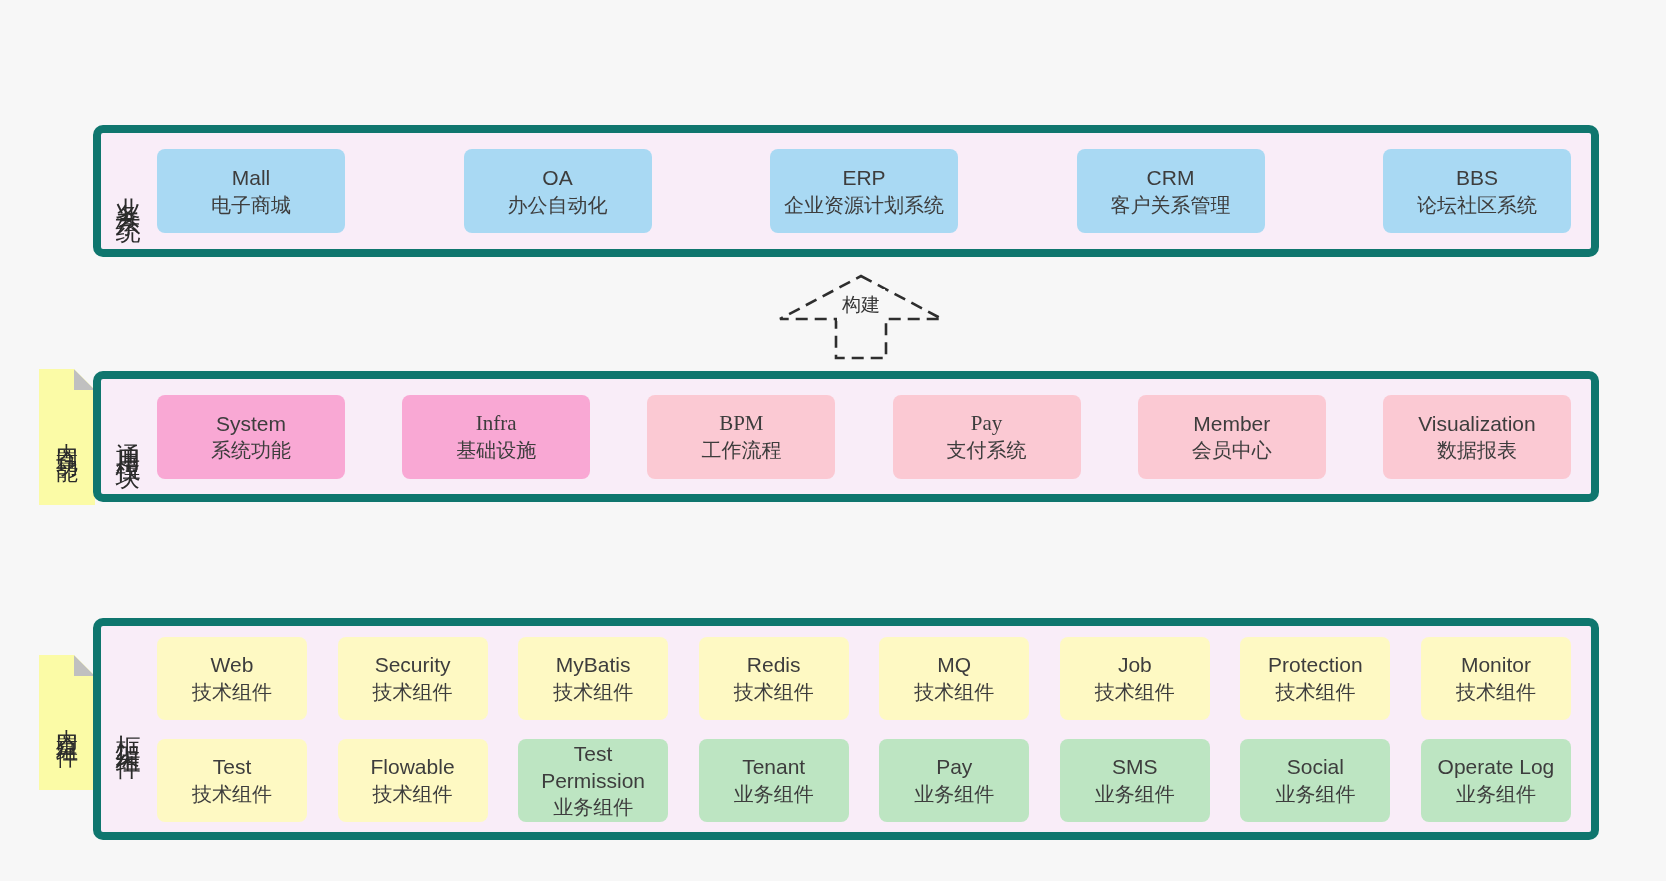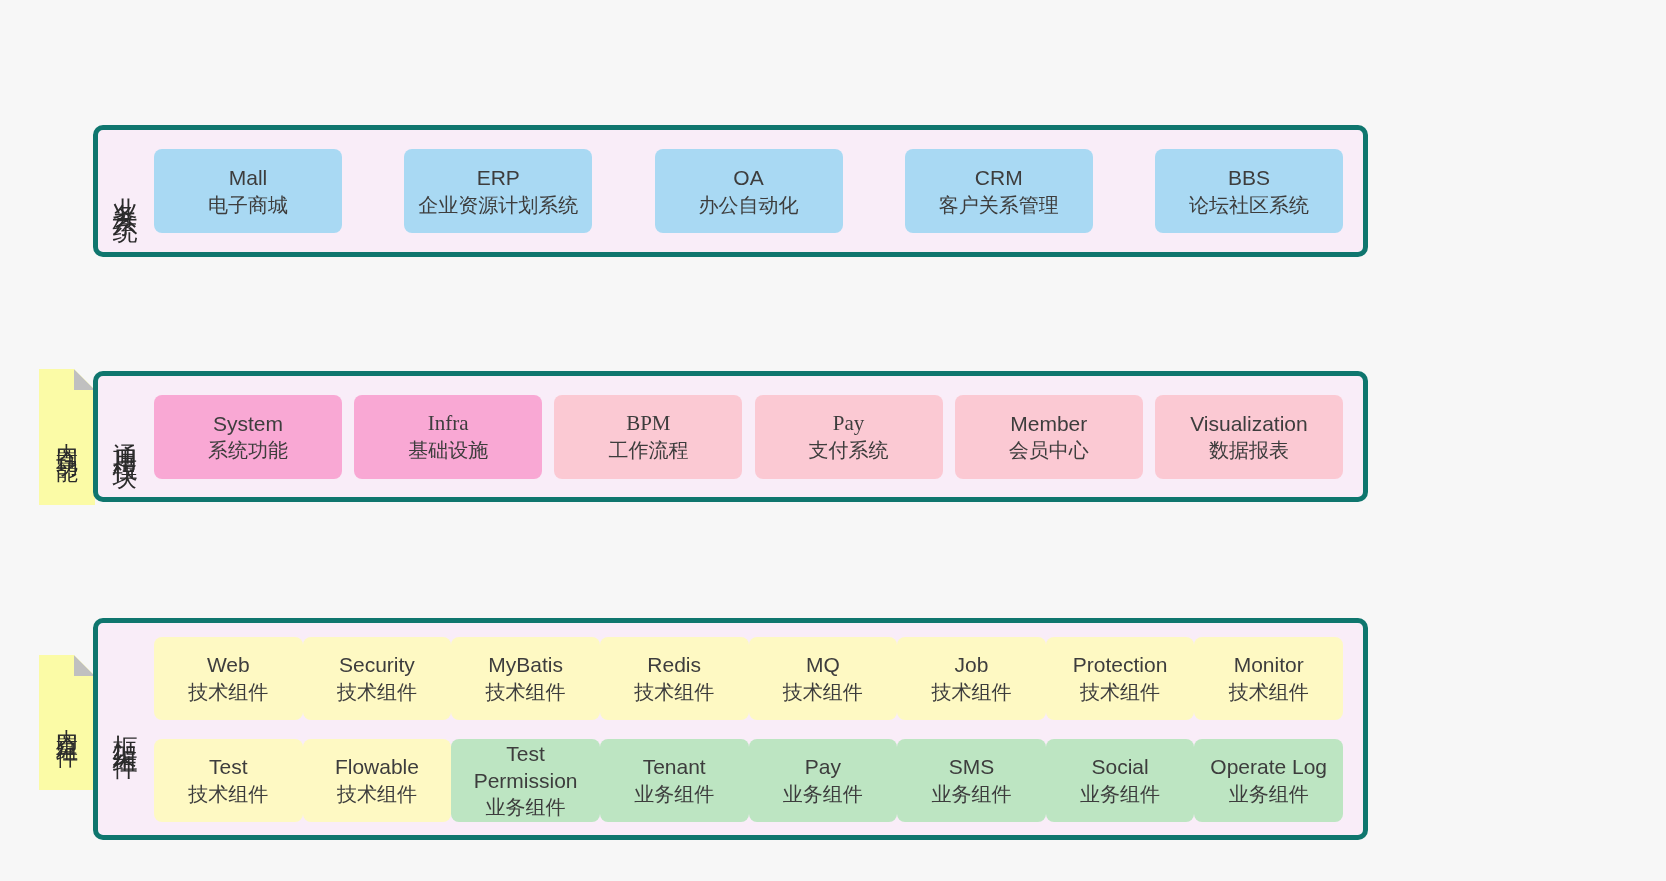--- a/index.html
+++ b/index.html
@@ -3,22 +3,22 @@
 <meta charset="utf-8">
 <style>
   html,body { margin:0; padding:0; background:#f7f7f7; }
   .canvas {
     position:relative; width:1666px; height:881px; background:#f7f7f7;
     font-family:"Liberation Sans","DejaVu Sans",sans-serif; color:#3d3d3d;
     overflow:hidden;
   }
   
   .panel {
-    position:absolute; left:93px; width:1275px;
-    background:#f9edf8; border:5px solid #0f766e; border-radius:10px;
+    position:absolute; left:93px; width:1506px;
+    background:#f9edf8; border:8px solid #0f766e; border-radius:10px;
     box-sizing:border-box; z-index:1;
   }
   .side-label {
     position:absolute; left:0; top:0; bottom:0; width:56px;
     display:flex; align-items:center; justify-content:center;
     writing-mode:vertical-rl; text-orientation:upright;
     font-size:25px; letter-spacing:7px; color:#2b2b2b;
   }
   .rows {
     position:absolute; left:56px; right:20px; top:0; bottom:0;
@@ -70,39 +70,45 @@
 
   <section class="panel" data-layer="0" style="top:125px; height:132px;">
     <div class="side-label">业务系统</div>
     <div class="rows">
         <div class="box-row">
           <div class="box v-blue">
             <div class="en">Mall</div>
             <div class="zh">电子商城</div>
           </div>
           <div class="box v-blue">
+            <div class="en">OA</div>
+            <div class="zh">办公自动化</div>
+          </div>
+          <div class="box v-blue">
             <div class="en">ERP</div>
             <div class="zh">企业资源计划系统</div>
           </div>
           <div class="box v-blue">
-            <div class="en">OA</div>
-            <div class="zh">办公自动化</div>
-          </div>
-          <div class="box v-blue">
             <div class="en">CRM</div>
             <div class="zh">客户关系管理</div>
           </div>
           <div class="box v-blue">
             <div class="en">BBS</div>
             <div class="zh">论坛社区系统</div>
           </div>
         </div>
       </div>
   </section>
 
+  <div class="arrow" style="top:273px;">
+    <svg viewBox="0 0 170 88" width="170" height="88">
+      <polygon points="85,3 166,46 110,46 110,85 60,85 60,46 4,46" fill="none" stroke="#2e2e2e" stroke-width="2.6" stroke-dasharray="12 7"></polygon>
+    </svg>
+    <span class="arrow-label">构建</span>
+  </div>
 
   <section class="panel" data-layer="1" style="top:371px; height:131px;">
     <div class="side-label">通用模块</div>
     <div class="rows">
         <div class="box-row">
           <div class="box v-red">
             <div class="en">System</div>
             <div class="zh">系统功能</div>
           </div>
           <div class="box v-red serif">

